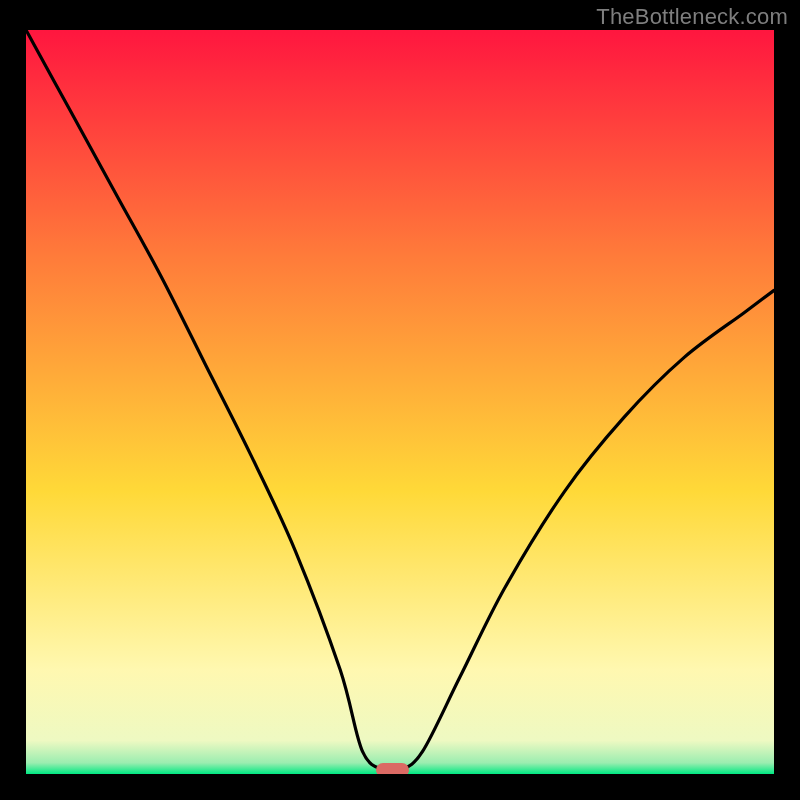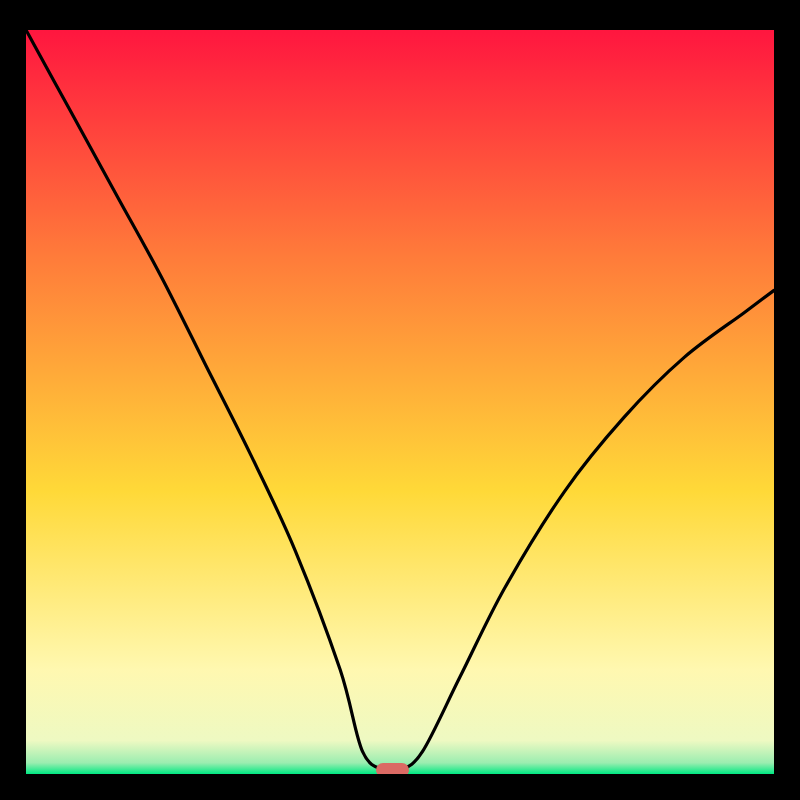--- a/index.html
+++ b/index.html
@@ -46,20 +46,21 @@
     height: 14px;
     border-radius: 7px;
     background: #db6a64;
   }
 </style>
 </head>
 <body>
 
 <div class="frame">
 
+  <div class="attribution">TheBottleneck.com</div>
 
   <div class="plot-area">
     <svg viewBox="0 0 748 744" preserveAspectRatio="none">
       <defs>
         <linearGradient id="bg-grad" x1="0" y1="0" x2="0" y2="1">
           <stop offset="0" stop-color="#ff163f"></stop>
           <stop offset="0.30" stop-color="#ff7a3a"></stop>
           <stop offset="0.62" stop-color="#ffd938"></stop>
           <stop offset="0.86" stop-color="#fff8b0"></stop>
           <stop offset="0.955" stop-color="#eef9c2"></stop>

